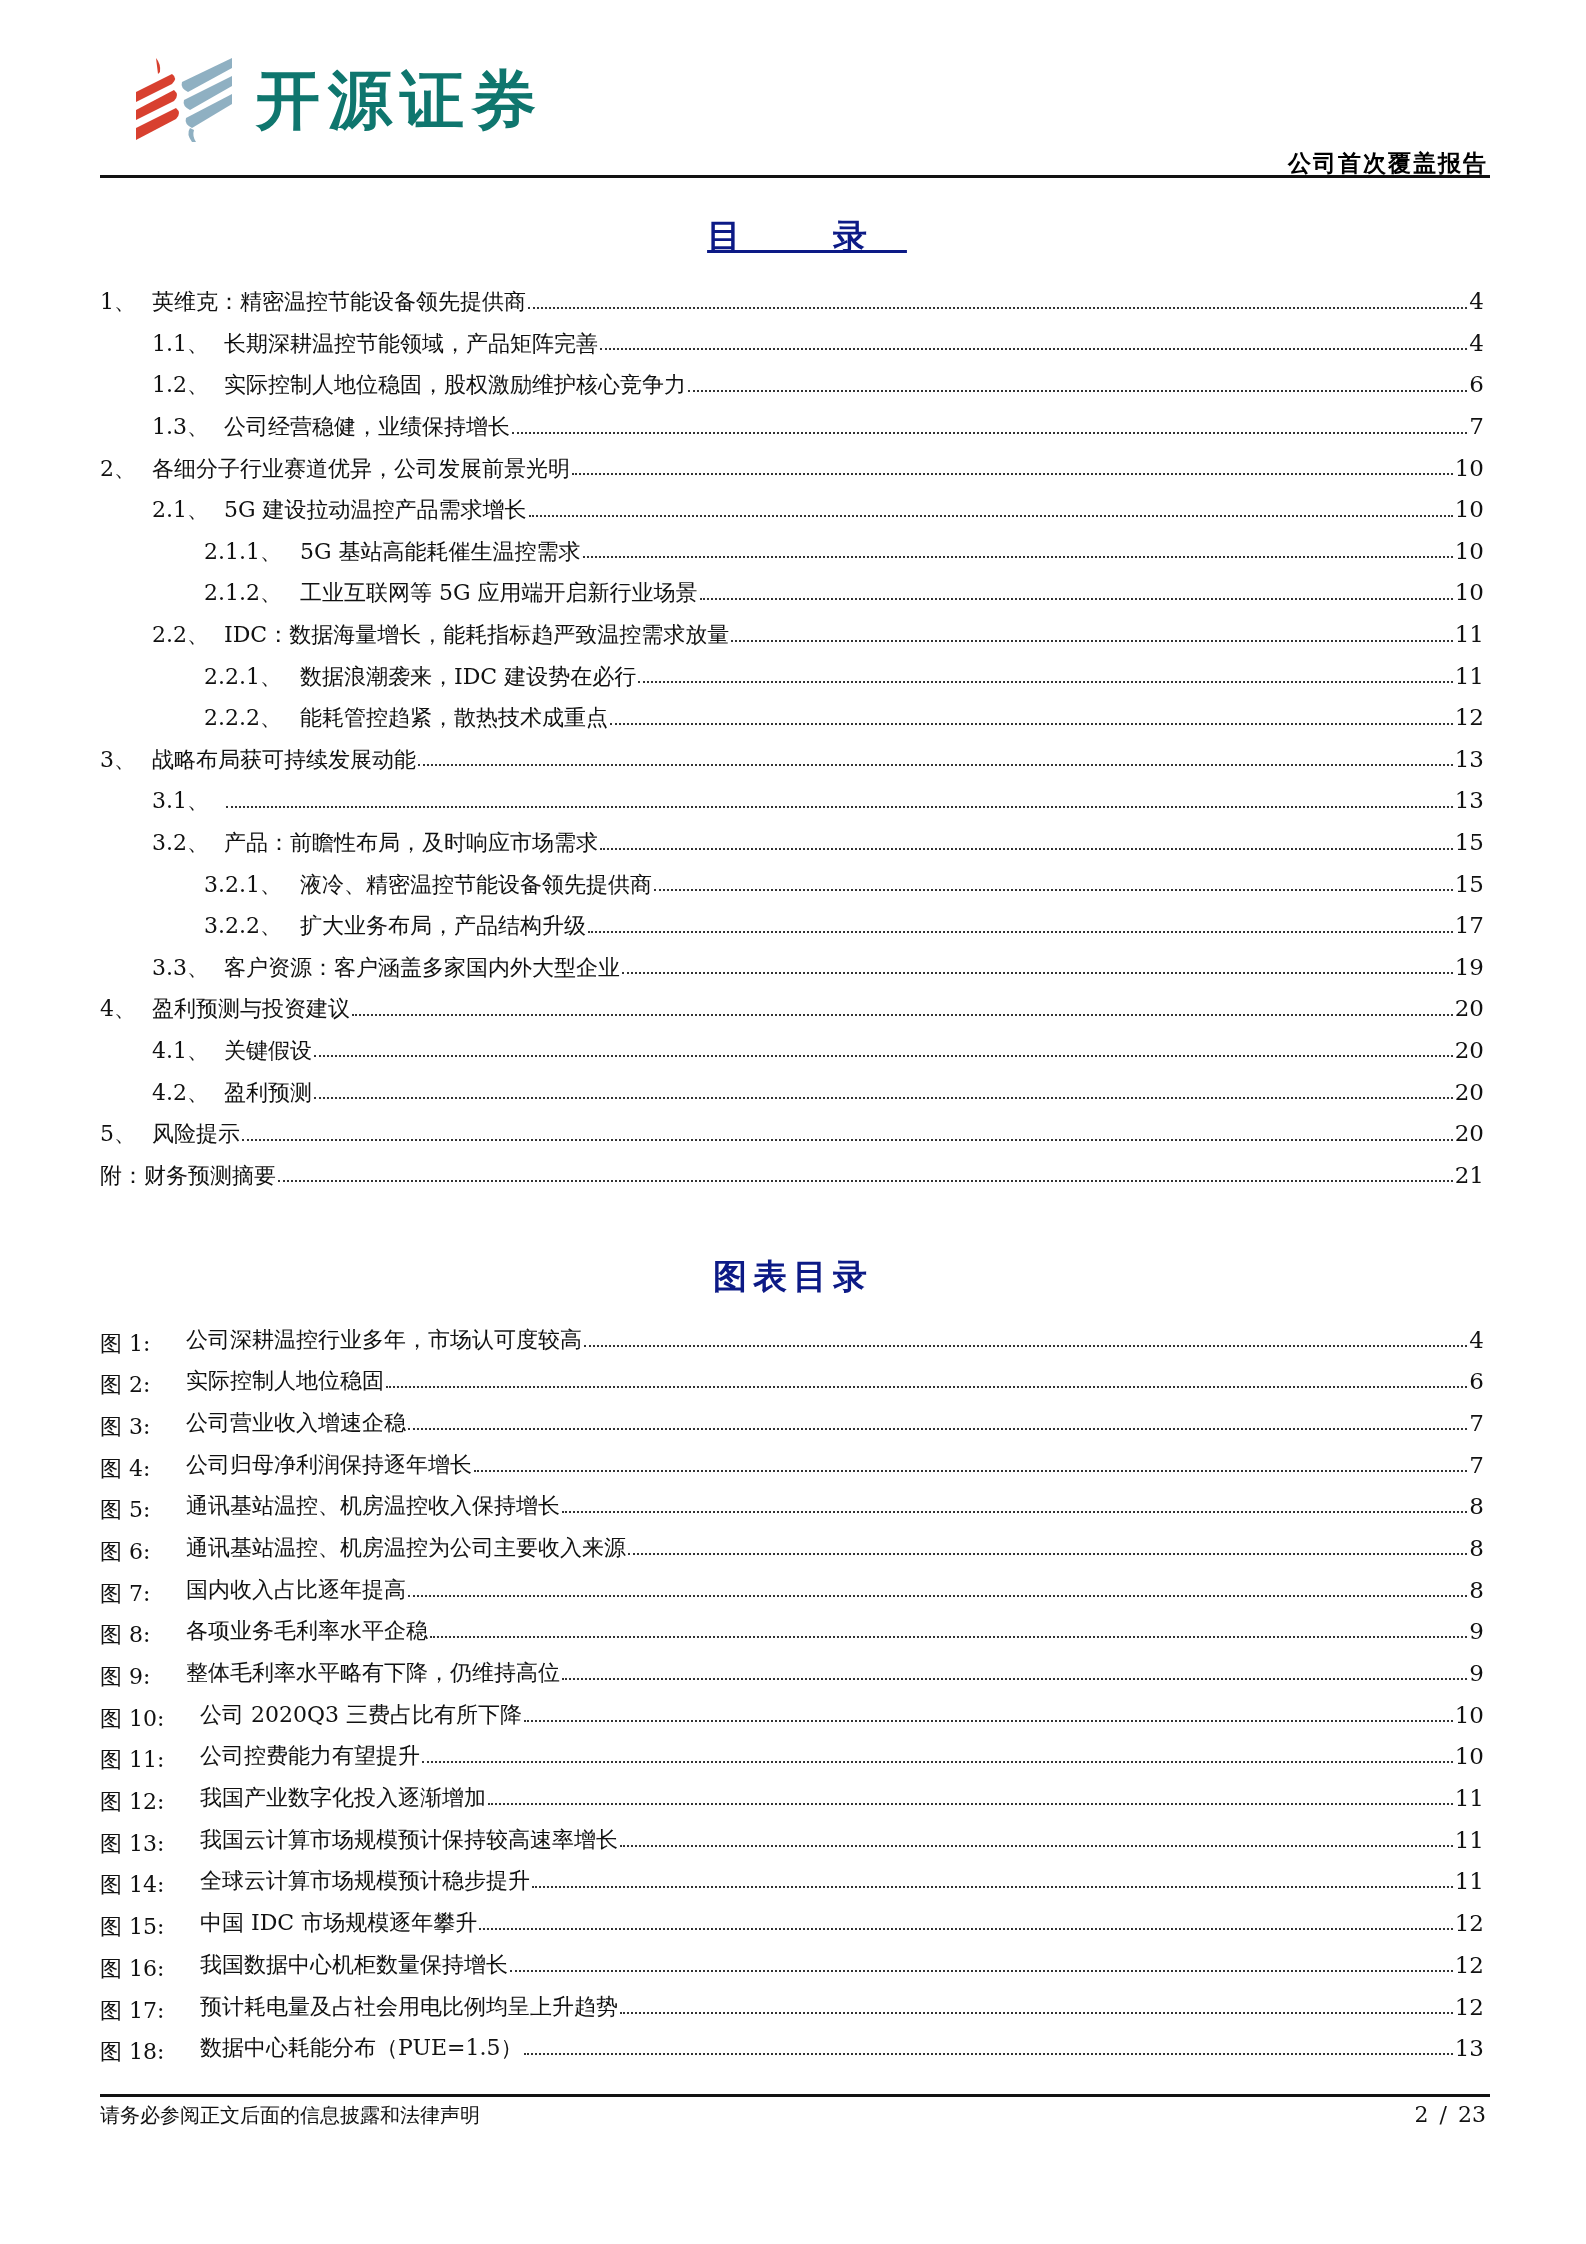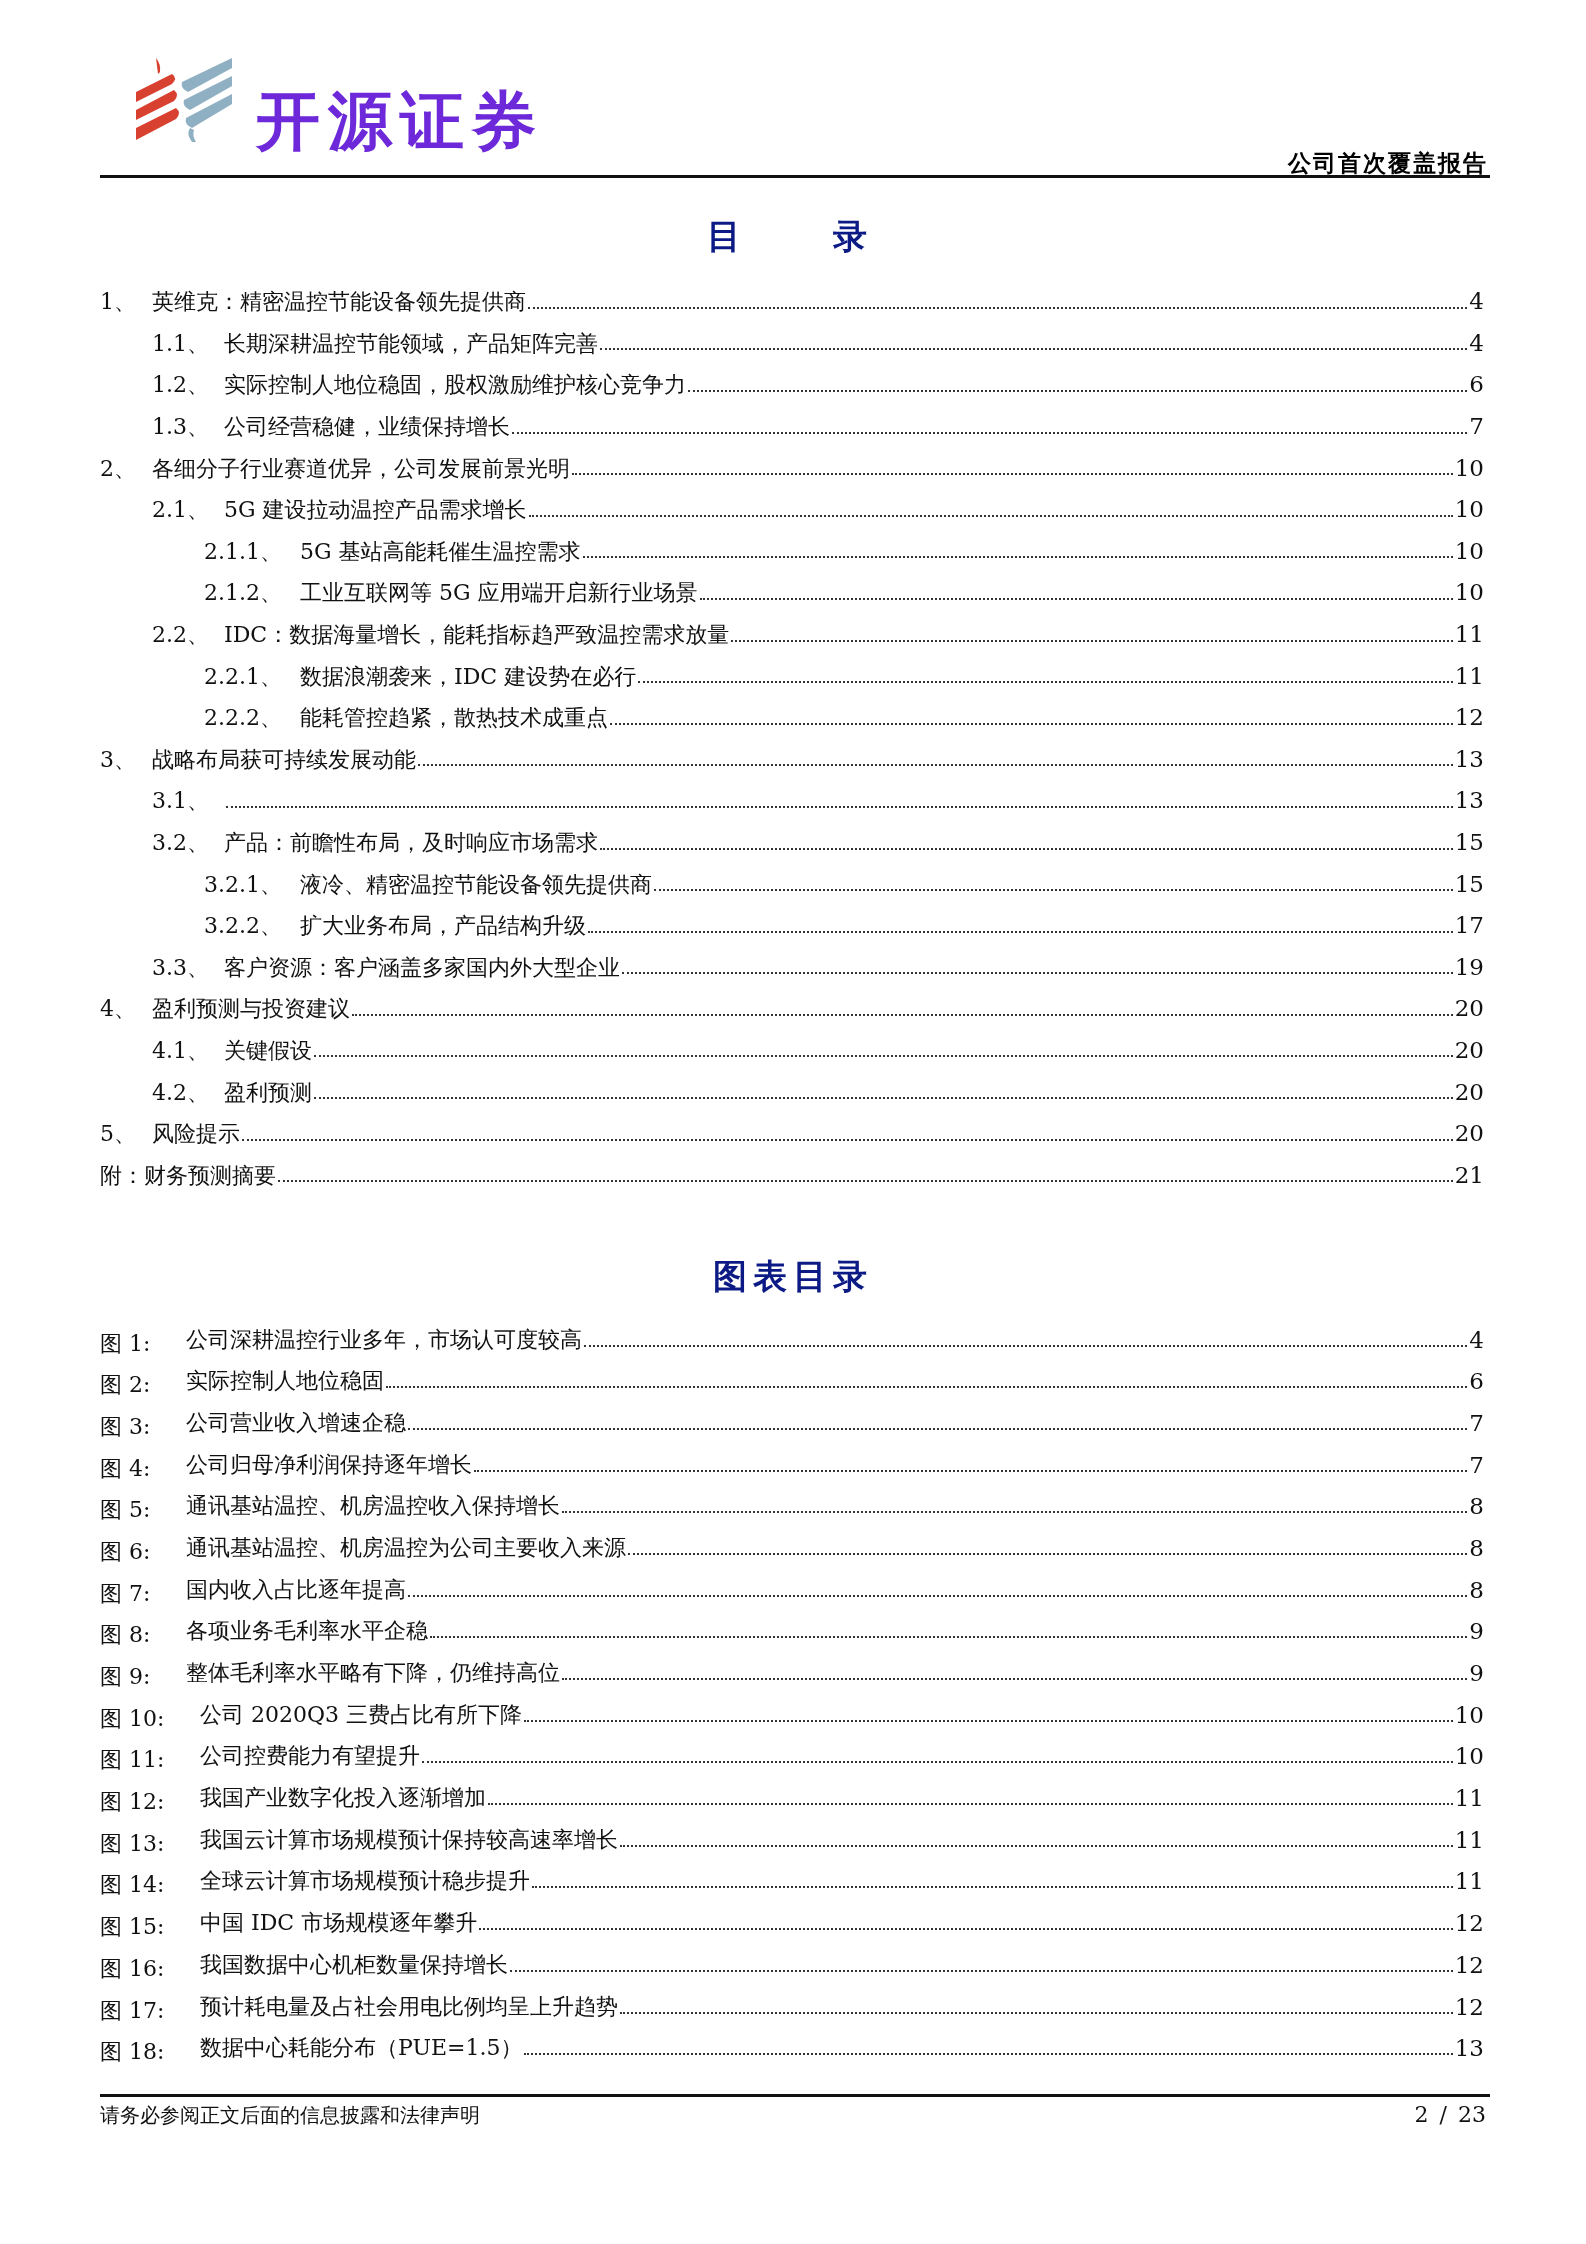--- a/index.html
+++ b/index.html
@@ -1,26 +1,26 @@
 <!DOCTYPE html>
 <html><head>
 <meta charset="utf-8">
 <style>
   * { margin: 0; padding: 0; box-sizing: border-box; }
   html, body { width: 1586px; height: 2244px; background: #ffffff; }
   body { position: relative; font-family: "DejaVu Serif", "Liberation Serif", serif; color: #111; overflow: hidden; }
 
   .logo { position: absolute; left: 134px; top: 56px; width: 100px; height: 86px; }
-  .logo-text { position: absolute; left: 256px; top: 62px; font-family: "DejaVu Sans", sans-serif; font-weight: bold; font-size: 64px; letter-spacing: 8px; color: #6d28d9; line-height: 76px; margin-top: 21px; }
+  .logo-text { position: absolute; left: 256px; top: 62px; font-family: "DejaVu Sans", sans-serif; font-weight: bold; font-size: 64px; letter-spacing: 8px; color: #0f766e; line-height: 76px; }
 
   .header-label { position: absolute; right: 98px; top: 148px; font-size: 23px; font-weight: bold; letter-spacing: 2px; color: #000000; }
   .header-rule { position: absolute; left: 100px; top: 175px; width: 1390px; height: 3px; background: #111; }
 
   .section-title { position: absolute; left: 0; width: 1586px; text-align: center; font-size: 34px; font-weight: bold; color: #0c1a86; letter-spacing: 6px; }
-  .toc-title { top: 214px; letter-spacing: 40px; padding-left: 28px; }
+  .toc-title { top: 214px; letter-spacing: 40px; padding-left: 28px; text-decoration: underline; }
   .fig-title { top: 1254px; }
 
   .toc-list { position: absolute; left: 0; top: 281px; width: 1586px; }
   .toc-row { position: relative; height: 41.6px; display: flex; align-items: center; font-size: 22px; line-height: 41px; }
   .toc-row .entry { position: absolute; display: flex; align-items: center; right: 102px; height: 41px; }
   .toc-row.l1 .entry { left: 100px; }
   .toc-row.l2 .entry { left: 152px; }
   .toc-row.l3 .entry { left: 204px; }
   .num { flex: 0 0 auto; white-space: nowrap; }
   .toc-row.l1 .num { width: 52px; }

